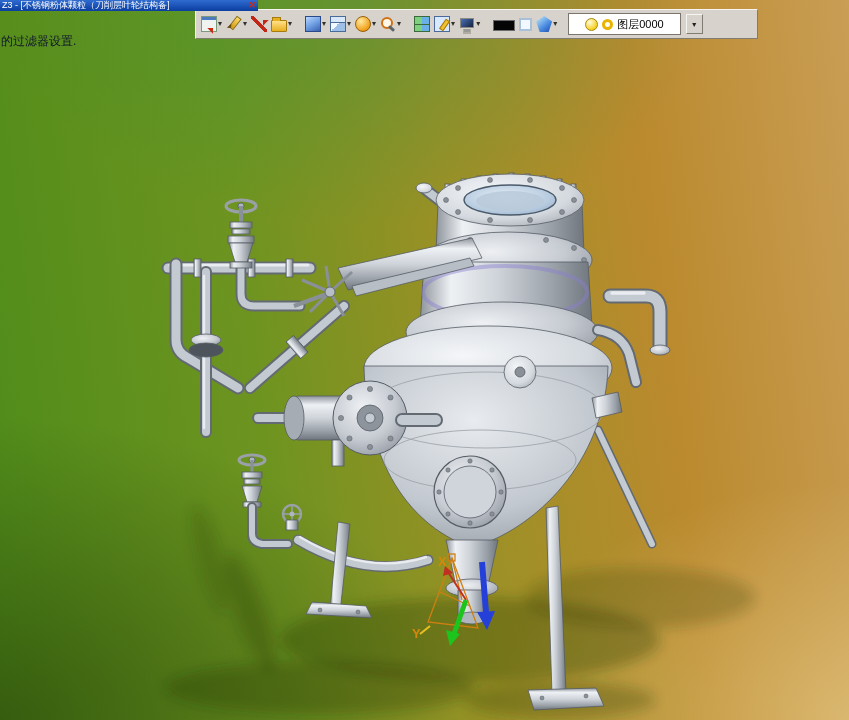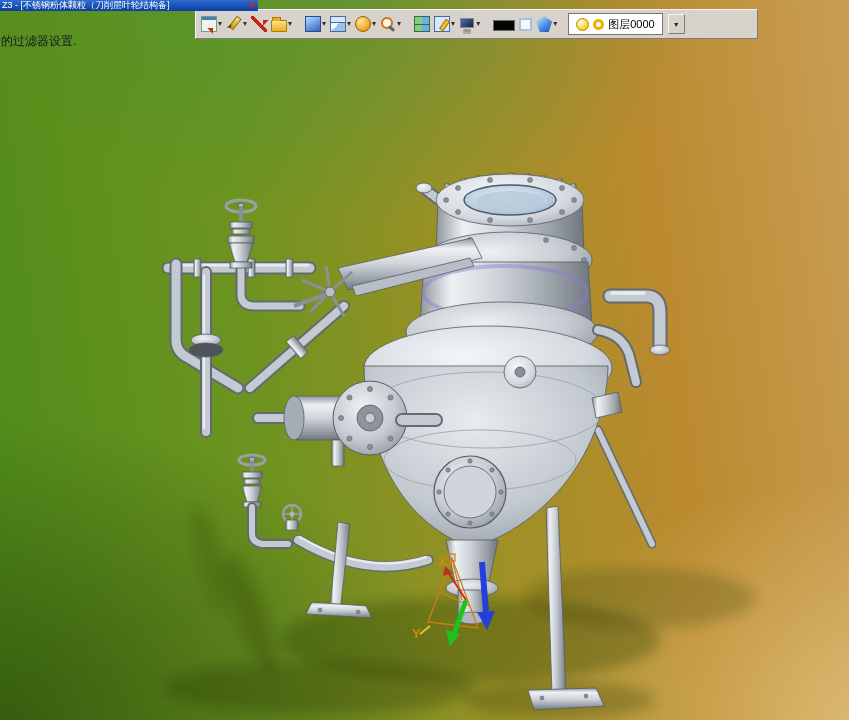--- a/index.html
+++ b/index.html
@@ -48,21 +48,21 @@
   .ic-viewsplit{border:1px solid #3a6a3a;background:linear-gradient(90deg,#7ed07e 0 50%,#6ab0e8 50% 100%);}
   .ic-viewsplit::before{content:"";position:absolute;left:0;top:7px;right:0;height:1px;background:#3a6a3a;}
   .ic-annot{background:#d8e8ff;border:1px solid #4a6a9a;}
   .ic-annot::before{content:"";position:absolute;right:2px;top:2px;width:3px;height:10px;background:#f0c030;border:1px solid #a07808;transform:rotate(35deg);}
   .ic-display::before{content:"";position:absolute;left:1px;top:2px;width:12px;height:8px;background:linear-gradient(135deg,#4a70b8,#16243e);border:1px solid #8a8a84;}
   .ic-display::after{content:"";position:absolute;left:5px;bottom:0;width:6px;height:3px;background:#9a9a94;box-shadow:0 1px 0 1px #b0aca4;}
   .ic-black{width:22px;height:11px;background:#050505;border:1px solid #6a6a6a;margin-top:2px;}
   .ic-light{width:13px;height:13px;background:#f2f8ff;border:2px solid #a8c0d8;}
   .ic-material{background:linear-gradient(140deg,#c8f0f8,#4a8ae0 60%,#1a4ab0);clip-path:polygon(50% 0,100% 35%,78% 100%,22% 100%,0 35%);}
   
-  .layerbox{display:flex;align-items:center;background:#fff;border:1px solid #7a766e;height:20px;padding:0 7px;gap:4px;margin-left:8px;flex:none;}
+  .layerbox{display:flex;align-items:center;background:#fff;border:1px solid #7a766e;height:20px;padding:0 16px;gap:4px;margin-left:8px;flex:none;}
   .ic-bulb{width:11px;height:11px;border-radius:50%;background:radial-gradient(circle at 35% 30%,#fffbe0,#f8d020 70%,#d8a810);border:1px solid #a88808;flex:none;}
   .ic-ring{width:11px;height:11px;border-radius:50%;border:3px solid #e8b400;background:#fffef0;box-sizing:border-box;flex:none;}
   .layer-text{font-size:11px;color:#000;white-space:nowrap;}
   .combo-btn{width:15px;height:18px;background:#d7d3cc;border:1px solid;border-color:#f6f5f2 #807c74 #807c74 #f6f5f2;
     display:flex;align-items:center;justify-content:center;font-size:7px;color:#222;margin-left:3px;flex:none;}
   
   .vp-tooltip{position:absolute;left:1px;top:33px;z-index:10;font-size:12px;color:#0f172a;white-space:nowrap;}
   
   .scene{position:absolute;left:0;top:0;width:849px;height:720px;z-index:5;}
   svg .to{stroke:#646a72;fill:none;stroke-linecap:round;}

